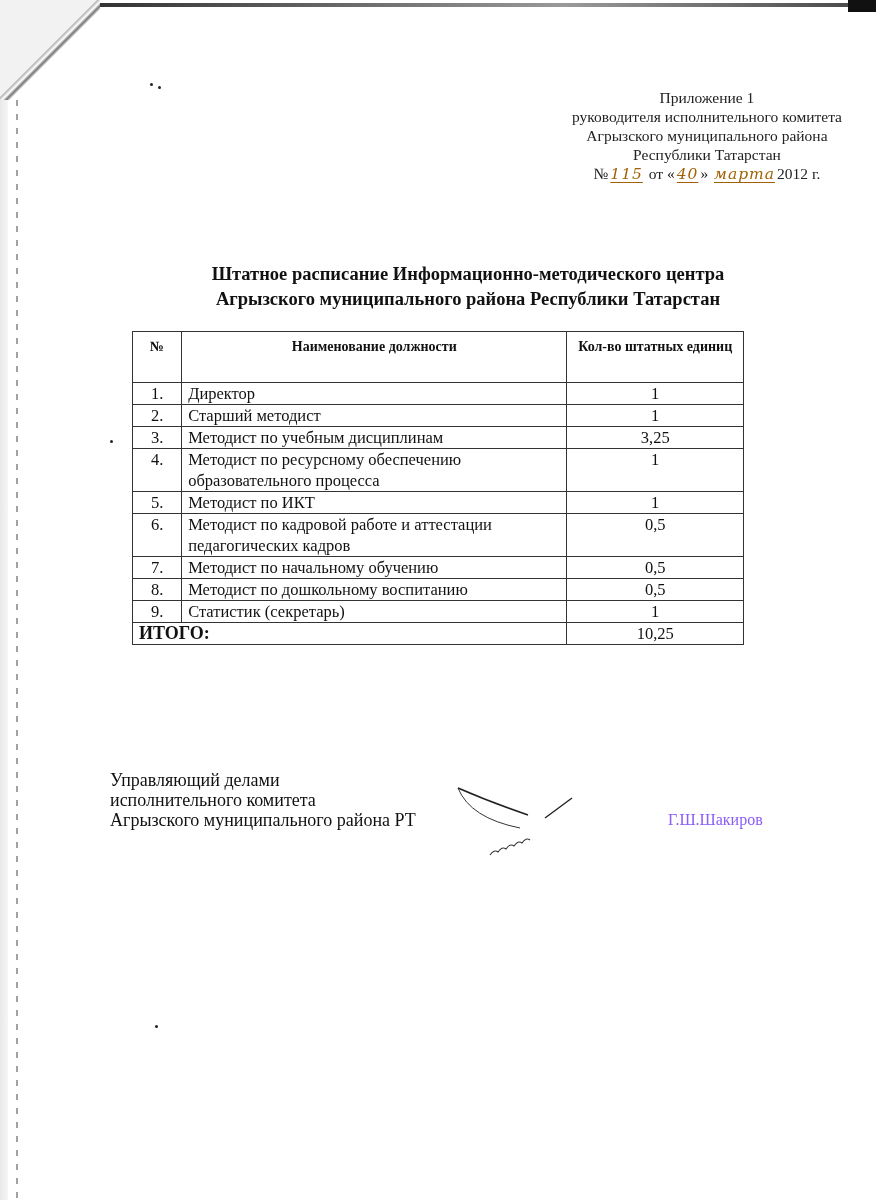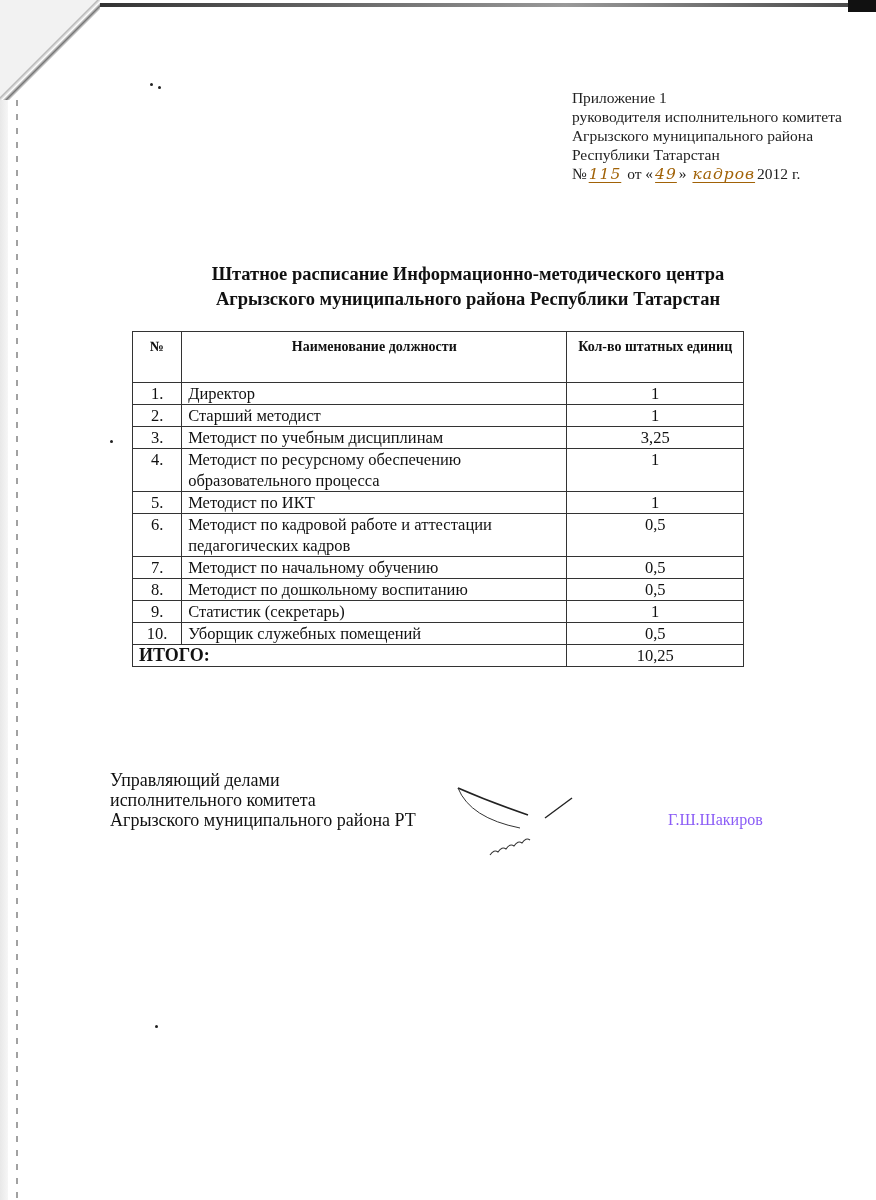--- a/index.html
+++ b/index.html
@@ -24,21 +24,21 @@
   .fold-top-band {
     position:absolute; left:100px; top:3px; width:776px; height:4px;
     background:linear-gradient(to right,#333,#999 60%,#444);
   }
   .corner-dark {
     position:absolute; right:0; top:0; width:28px; height:12px; background:#111;
   }
   .speck { position:absolute; width:3px; height:3px; background:#222; border-radius:50%; }
 
   .approval {
-    position:absolute; right:34px; top:88px; text-align:left;
+    position:absolute; right:34px; top:88px; text-align:center;
     font-size:15.5px; line-height:19px; color:#222;
   }
   .approval .line { white-space:nowrap; }
   .hand {
     font-family:"DejaVu Serif", serif; font-style:italic;
     text-decoration:underline; text-underline-offset:3px;
     letter-spacing:1px; padding:0 2px; color:#a16207;
   }
 
   .doc-title {
@@ -82,22 +82,22 @@
 <div class="speck" style="left:110px;top:440px"></div>
 
 <div class="approval">
   <div class="line">Приложение 1</div>
   <div class="line">руководителя исполнительного комитета</div>
   <div class="line">Агрызского муниципального района</div>
   <div class="line">Республики Татарстан</div>
   <div class="line">
     <span>№</span><span class="hand">115</span>
     <span>от</span>
-    <span>«</span><span class="hand">49</span><span>»</span>
-    <span class="hand">кадров</span><span>2012 г.</span>
+    <span>«</span><span class="hand">40</span><span>»</span>
+    <span class="hand">марта</span><span>2012 г.</span>
   </div>
 </div>
 
 <div class="doc-title">
   <div>Штатное расписание Информационно-методического центра</div>
   <div>Агрызского муниципального района Республики Татарстан</div>
 </div>
 
 <table class="staff-table">
   <thead>
@@ -147,25 +147,20 @@
         <td class="col-num">8.</td>
         <td class="col-name">Методист по дошкольному воспитанию</td>
         <td class="col-qty">0,5</td>
       </tr>
     <tr>
         <td class="col-num">9.</td>
         <td class="col-name">Статистик (секретарь)</td>
         <td class="col-qty">1</td>
       </tr>
     <tr>
-        <td class="col-num">10.</td>
-        <td class="col-name">Уборщик служебных помещений</td>
-        <td class="col-qty">0,5</td>
-      </tr>
-    <tr>
       <td colspan="2" class="total-label">ИТОГО:</td>
       <td class="col-qty">10,25</td>
     </tr>
   </tbody>
 </table>
 
 <div class="sign">
   <div>Управляющий делами</div>
   <div>исполнительного комитета</div>
   <div>Агрызского муниципального района РТ</div>

